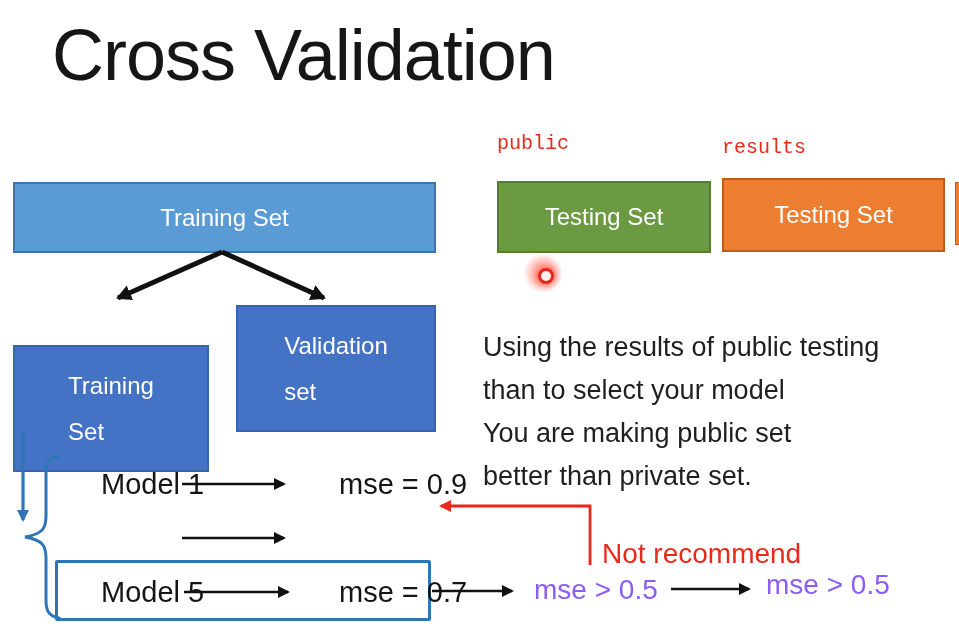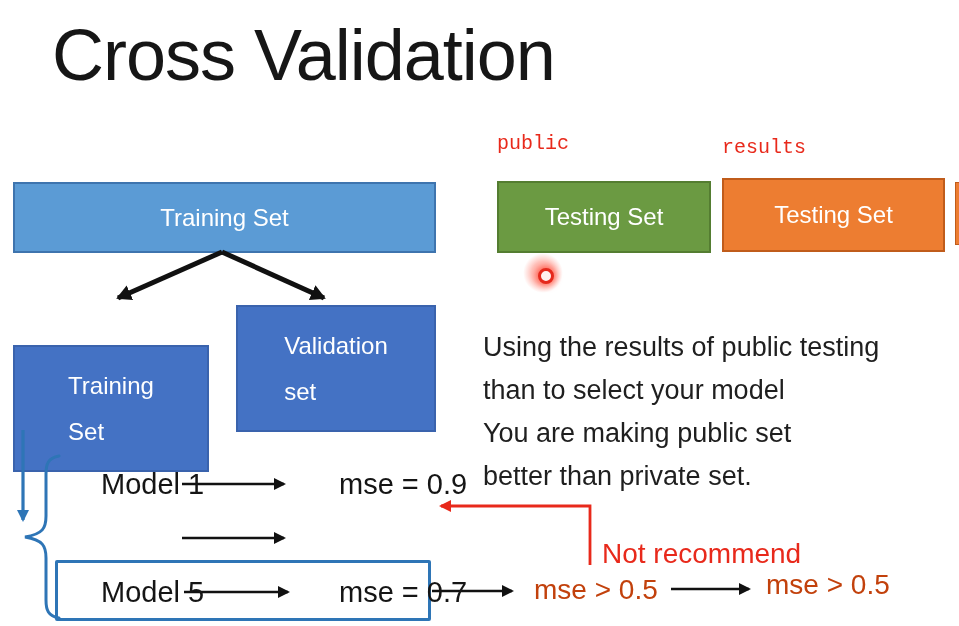--- a/index.html
+++ b/index.html
@@ -25,21 +25,21 @@
   .tag-public{left:497px;top:132px;width:210px;}
   .tag-private{left:722px;top:136px;width:219px;}
   .notes{position:absolute;left:483px;top:326px;font-size:27px;line-height:43px;
          color:#1f1f1f;z-index:3;}
   .model-row{position:absolute;left:57px;width:372px;height:36px;font-size:29px;
          line-height:36px;color:#151515;z-index:3;margin-left:44px;}
   .model-row .result{position:absolute;left:238px;top:0;}
   .row-1{top:466px;} .row-2{top:520px;} .row-3{top:574px;}
   .highlight-box{position:absolute;left:55px;top:560px;width:370px;height:55px;
          border:3px solid var(--accent-blue,#2e75b6);border-radius:2px;z-index:2;}
-  .mse{position:absolute;font-size:28px;color:#c2410c;z-index:3;}
+  .mse{position:absolute;font-size:28px;color:#8b5cf6;z-index:3;}
   .mse-public{left:534px;top:574px;}
   .mse-private{left:766px;top:569px;}
   .warning{position:absolute;left:602px;top:514px;font-size:28px;
          color:var(--red,#e8291b);z-index:3;margin-top:24px;}
   .connectors{position:absolute;left:0;top:0;z-index:2;pointer-events:none;}
   .laser-glow{position:absolute;left:523px;top:253px;width:40px;height:40px;border-radius:50%;
          background:radial-gradient(circle,rgba(255,70,50,.55) 0%,rgba(255,80,60,.35) 40%,rgba(255,90,70,0) 70%);
          z-index:4;}
   .laser-ring{position:absolute;left:538px;top:268px;width:10px;height:10px;border-radius:50%;
          background:#fff0ee;border:3px solid #e5281c;box-shadow:0 0 6px 2px rgba(255,60,40,.65);

